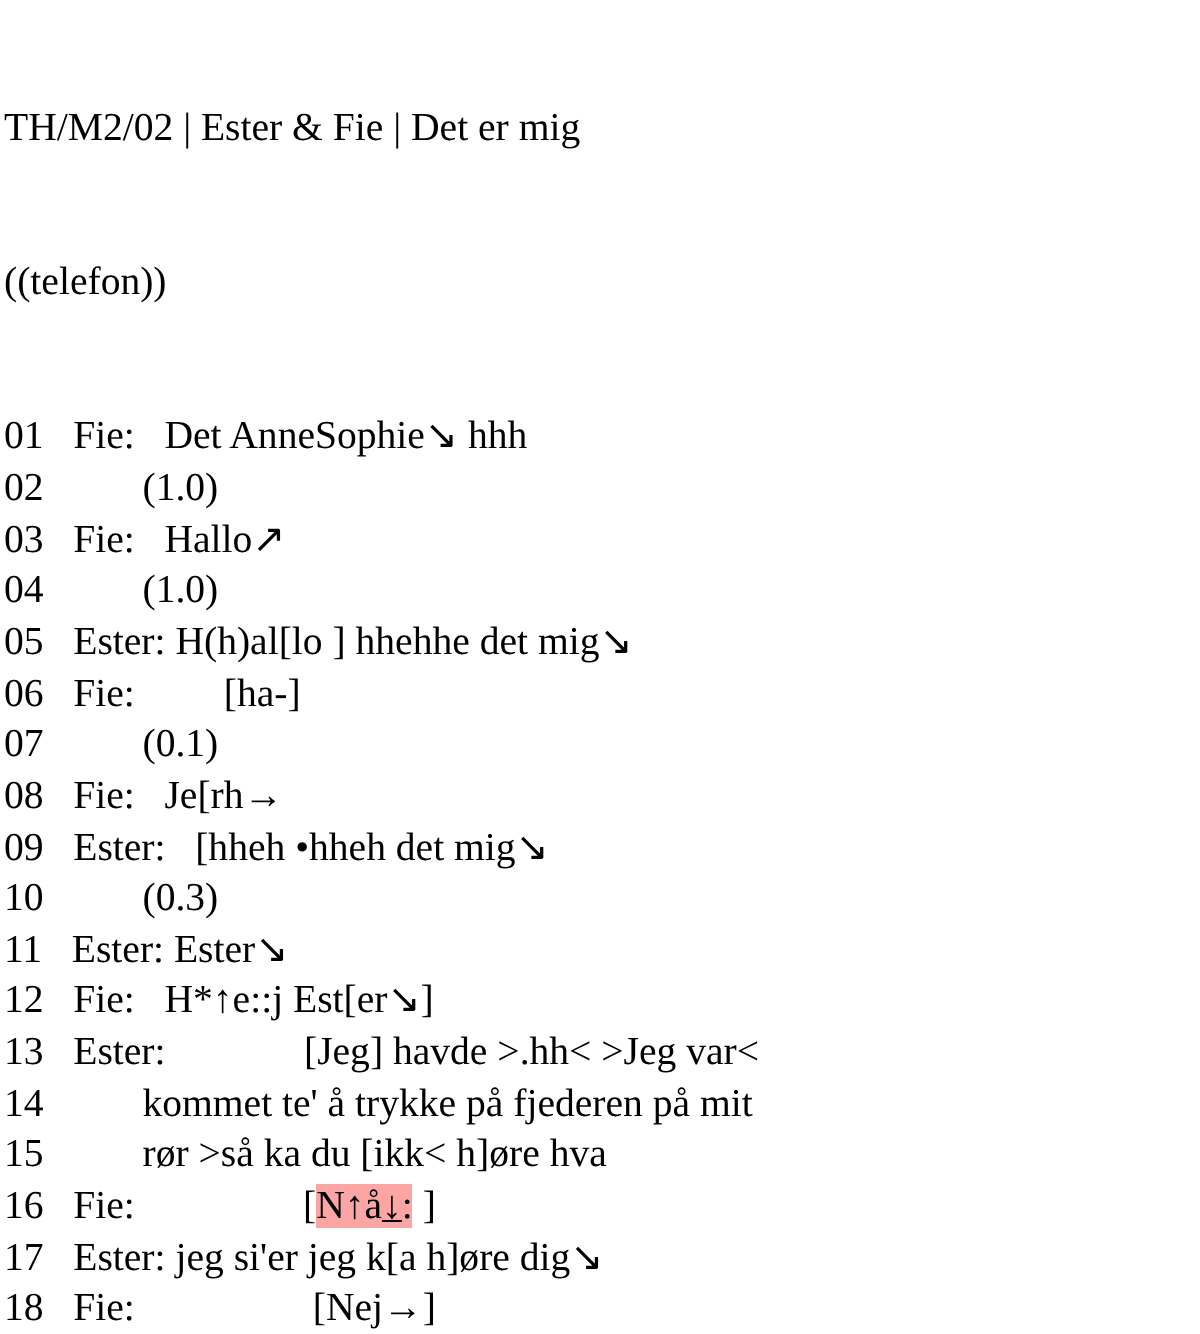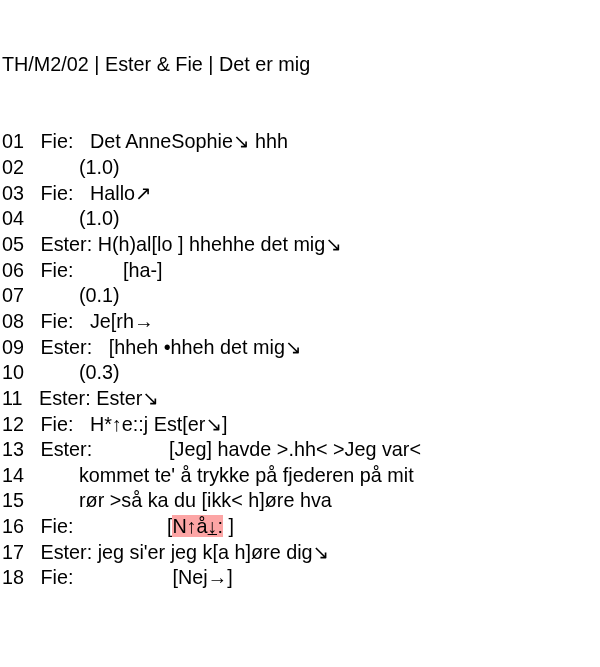--- a/index.html
+++ b/index.html
@@ -1,27 +1,28 @@
 <!DOCTYPE html>
 <html><head>
 <meta charset="utf-8">
 <style>
   html,body{margin:0;padding:0;background:#ffffff;}
   .page{
     width:600px;height:667px;
     box-sizing:border-box;
     background:#ffffff;color:#000000;
-    font-family:Liberation Sans, sans-serif;
+    font-family:Liberation Serif, serif;
     font-size:19.8px;line-height:25.65px;
     white-space:pre;overflow:hidden;
     padding:1px 0 0 2px;
   }
   .tline{white-space:pre;}
   .hl{background:#fca5a5;}
   .ul{text-decoration:underline;}
 </style>
 </head>
 <body>
 
 <div class="page">
   <div class="tline">TH/M2/02 | Ester &amp; Fie | Det er mig</div>
+  <div class="tline">((telefon))</div>
   <div id="transcript-body"><div class="tline"><span>01   Fie:   Det AnneSophie↘ hhh</span></div><div class="tline"><span>02          (1.0)</span></div><div class="tline"><span>03   Fie:   Hallo↗</span></div><div class="tline"><span>04          (1.0)</span></div><div class="tline"><span>05   Ester: H(h)al[lo ] hhehhe det mig↘</span></div><div class="tline"><span>06   Fie:         [ha-]</span></div><div class="tline"><span>07          (0.1)</span></div><div class="tline"><span>08   Fie:   Je[rh→</span></div><div class="tline"><span>09   Ester:   [hheh •hheh det mig↘</span></div><div class="tline"><span>10          (0.3)</span></div><div class="tline"><span>11   Ester: Ester↘</span></div><div class="tline"><span>12   Fie:   H*↑e::j Est[er↘]</span></div><div class="tline"><span>13   Ester:              [Jeg] havde &gt;.hh&lt; &gt;Jeg var&lt;</span></div><div class="tline"><span>14          kommet te' å trykke på fjederen på mit</span></div><div class="tline"><span>15          rør &gt;så ka du [ikk&lt; h]øre hva</span></div><div class="tline"><span>16   Fie:                 [</span><span class="hl">N↑å</span><span class="hl ul">↓</span><span class="hl">:</span><span> ]</span></div><div class="tline"><span>17   Ester: jeg si'er jeg k[a h]øre dig↘</span></div><div class="tline"><span>18   Fie:                  [Nej→]</span></div></div>
 </div>
 
 </body></html>

